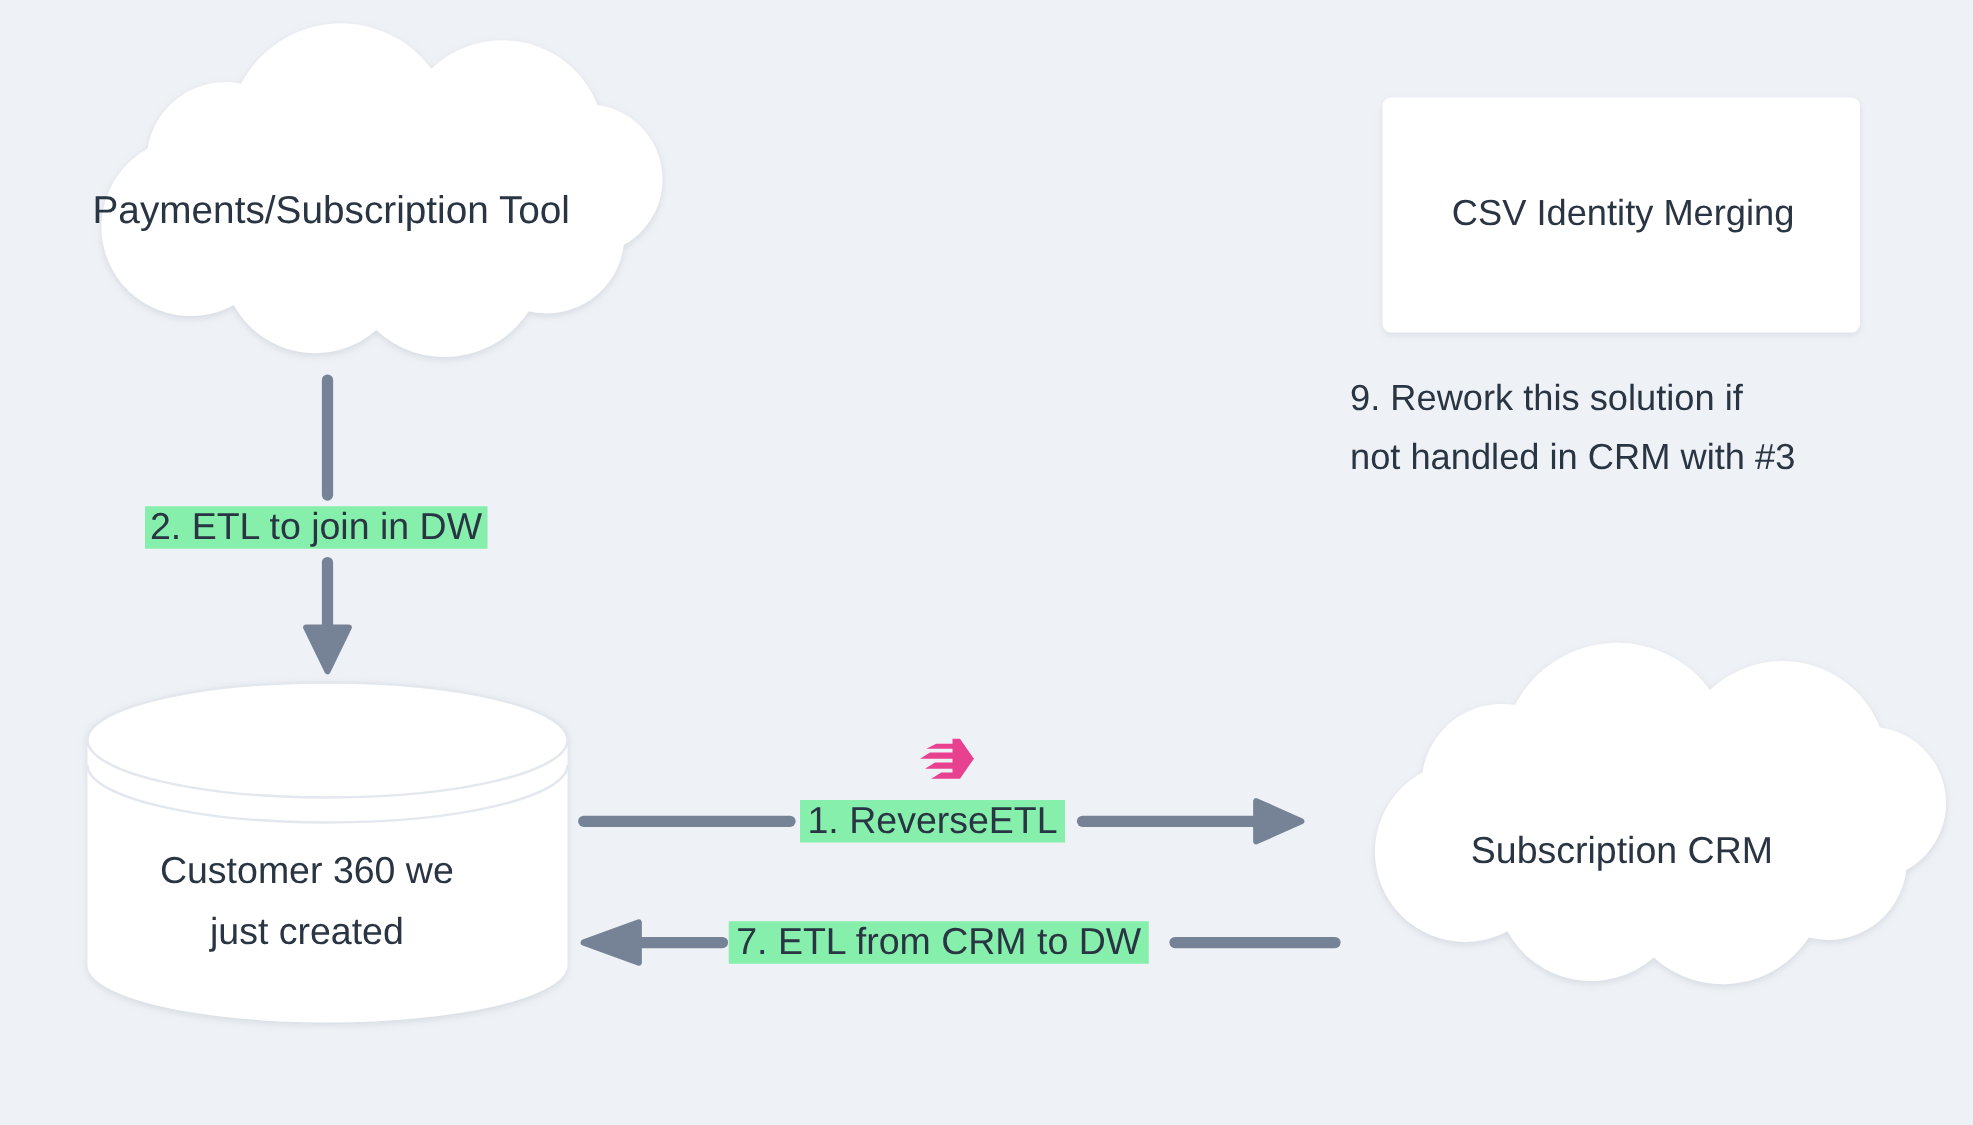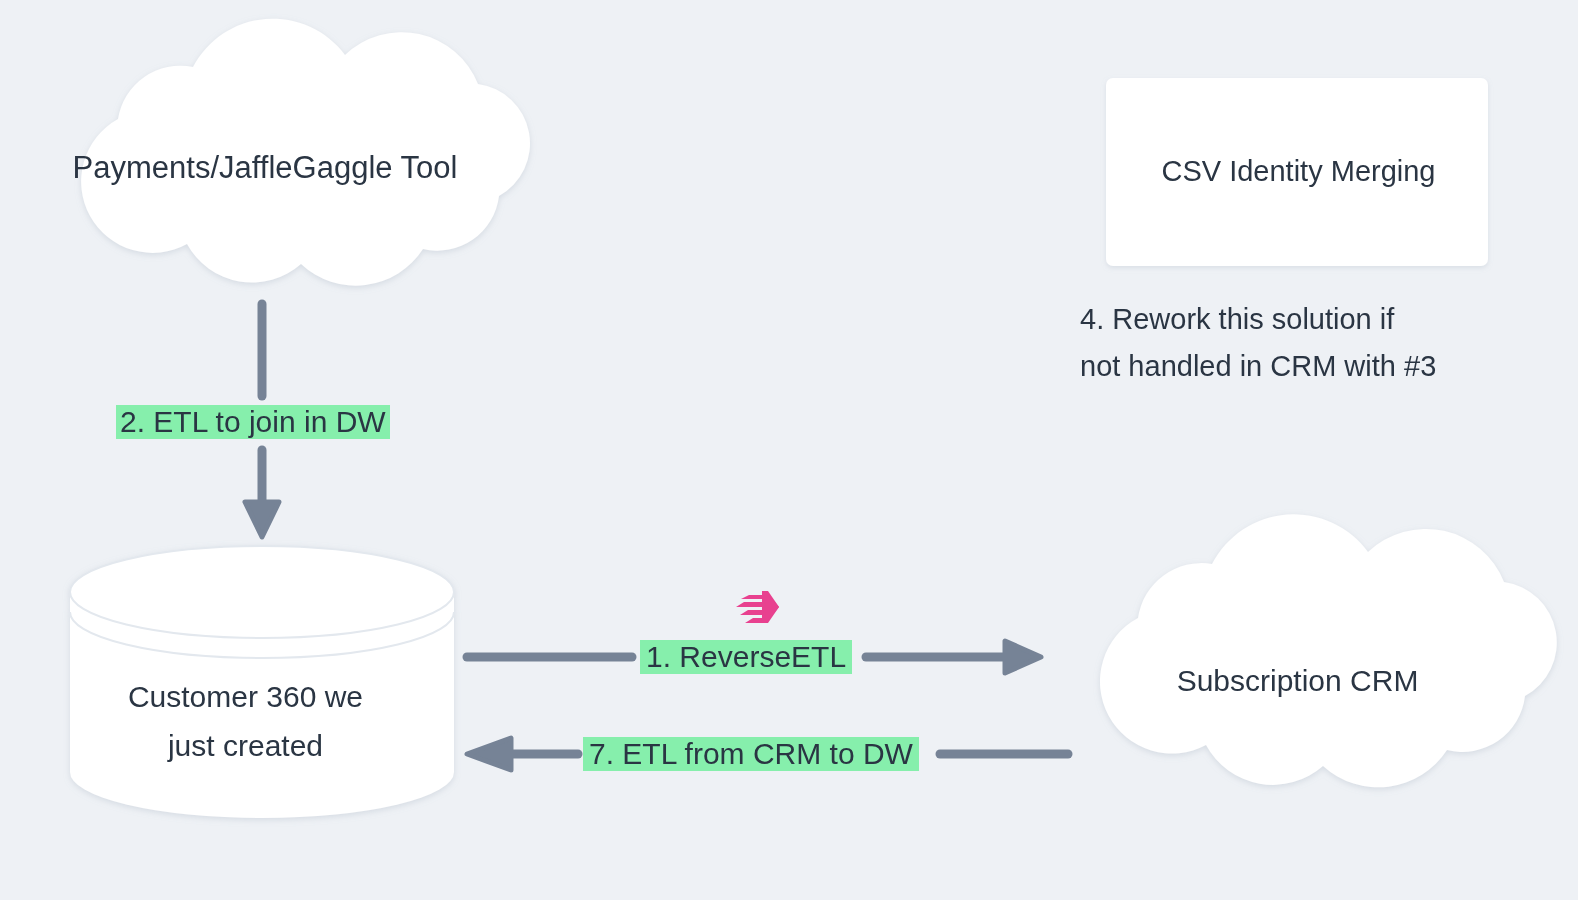--- a/index.html
+++ b/index.html
@@ -190,25 +190,25 @@
       <line x1="940" y1="754" x2="1068" y2="754" stroke="#768396" stroke-width="9" stroke-linecap="round"></line>
       <path d="M 511 738 L 511 770 L 467 754 Z" fill="#768396" stroke="#768396" stroke-width="5" stroke-linejoin="round"></path>
     </g>
   </svg>
 
   <svg id="reverse-etl-logo" viewBox="0 0 46 38">
     <path fill="#e8418f" d="M 9 3 L 32 3 L 43 19 L 32 35 L 9 35 L 17 30 L 26 30 L 26 27 L 4 27 L 12 22 L 26 22 L 26 19 L 0 19 L 8 14 L 26 14 L 26 11 L 5 11 L 13 7 L 26 7 L 26 3 Z"></path>
     <path fill="#e8418f" d="M 30 3 L 43 19 L 30 35 Z"></path>
   </svg>
 
-  <div class="node-label" id="cloud-payments-label">Payments/JaffleGaggle Tool</div>
+  <div class="node-label" id="cloud-payments-label">Payments/Subscription Tool</div>
 
   <div class="node-label" id="csv-box-label">CSV Identity Merging</div>
 
-  <div class="node-label" id="csv-note">4. Rework this solution if
+  <div class="node-label" id="csv-note">9. Rework this solution if
 not handled in CRM with #3</div>
 
   <div class="node-label" id="db-label">Customer 360 we
 just created</div>
 
   <div class="node-label" id="cloud-crm-label">Subscription CRM</div>
 
   <div class="edge-label" id="edge-label-2">2. ETL to join in DW</div>
 
   <div class="edge-label" id="edge-label-1">1. ReverseETL</div>

